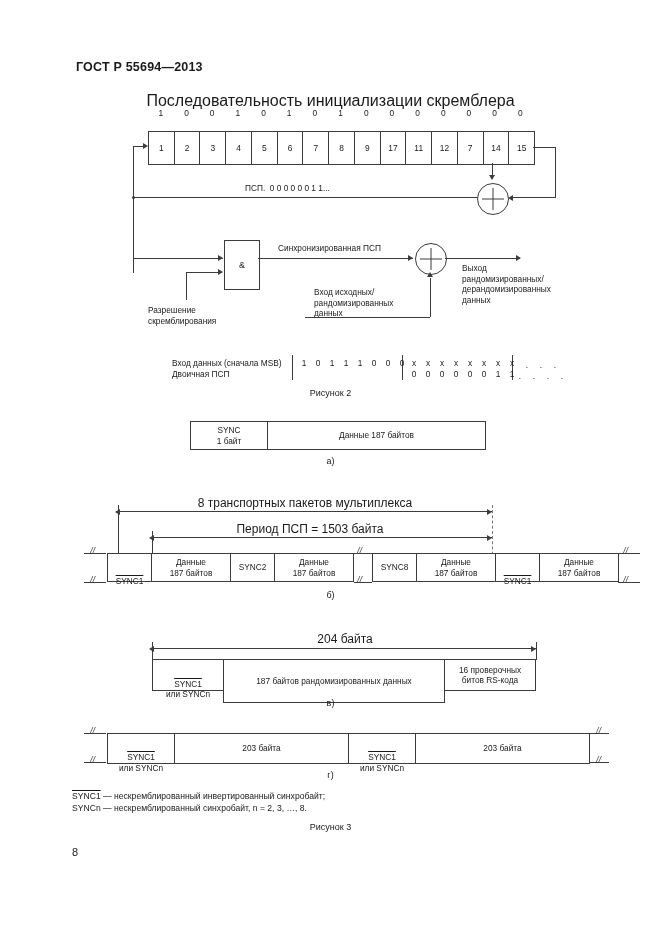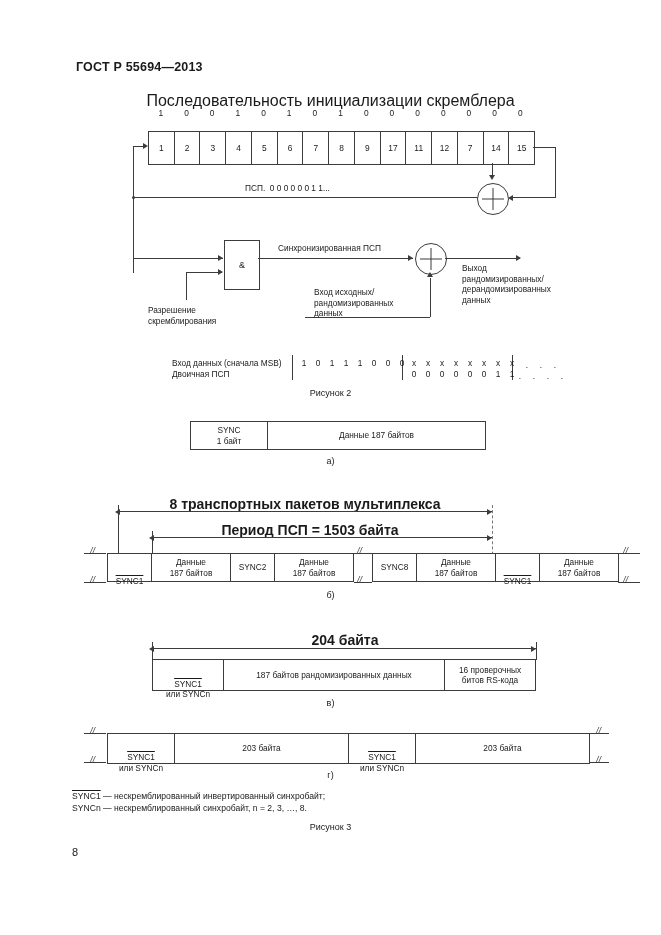--- a/index.html
+++ b/index.html
@@ -47,21 +47,21 @@
   .bitrow{position:absolute;display:flex;}
   .bitrow span{width:14px;text-align:center;font-size:8.3px;}
   .dots-row{position:absolute;display:flex;}
   .dots-row span{width:14px;text-align:center;font-size:8.3px;}
 
   
   .box{border:1px solid #3c3c3c;box-sizing:border-box;display:flex;align-items:center;justify-content:center;text-align:center;font-size:8.3px;line-height:10.5px;background:#fff;}
   .ovl{text-decoration:overline;margin-top:28px;}
 
   
-  .dim-label{position:absolute;font-size:14px;text-align:center;font-weight:bold;}
+  .dim-label{position:absolute;font-size:12px;text-align:center;}
   .tick{position:absolute;width:1px;background:#3c3c3c;}
   .dash-tick{position:absolute;width:0;border-left:1px dashed #777;}
 
   .brk{position:absolute;font-size:9px;font-style:italic;color:#3c3c3c;}
   .legend{font-size:8.6px;line-height:12px;}
 </style>
 </head>
 <body>
 
 <div class="page">
@@ -270,21 +270,21 @@
   <div class="abs hline" style="left:152px;top:648px;width:384px;"></div>
   <div class="abs arr-l" style="left:149px;top:645.5px;"></div>
   <div class="abs arr-r" style="left:531px;top:645.5px;"></div>
   <div class="abs tick" style="left:152px;top:642px;height:18px;"></div>
   <div class="abs tick" style="left:536px;top:642px;height:18px;"></div>
 
   <div class="abs box" style="left:152px;top:659px;width:72px;height:32px;flex-direction:column;">
     <span class="ovl">SYNC1</span>
     <span>или SYNCn</span>
   </div>
-  <div class="abs box" style="left:223px;top:659px;width:222px;height:32px;">187 байтов рандомизированных данных</div>
+  <div class="abs box" style="left:223px;top:659px;width:222px;height:44px;">187 байтов рандомизированных данных</div>
   <div class="abs box" style="left:444px;top:659px;width:92px;height:32px;white-space:pre;">16 проверочных
 битов RS-кода</div>
 
   <div class="abs cap" style="left:0;top:698px;width:661px;text-align:center;">в)</div>
 
   <div class="abs brk" style="left:90px;top:726px;">//</div>
   <div class="abs brk" style="left:90px;top:755px;">//</div>
   <div class="abs hline" style="left:84px;top:733px;width:22px;"></div>
   <div class="abs hline" style="left:84px;top:762px;width:22px;"></div>
 

